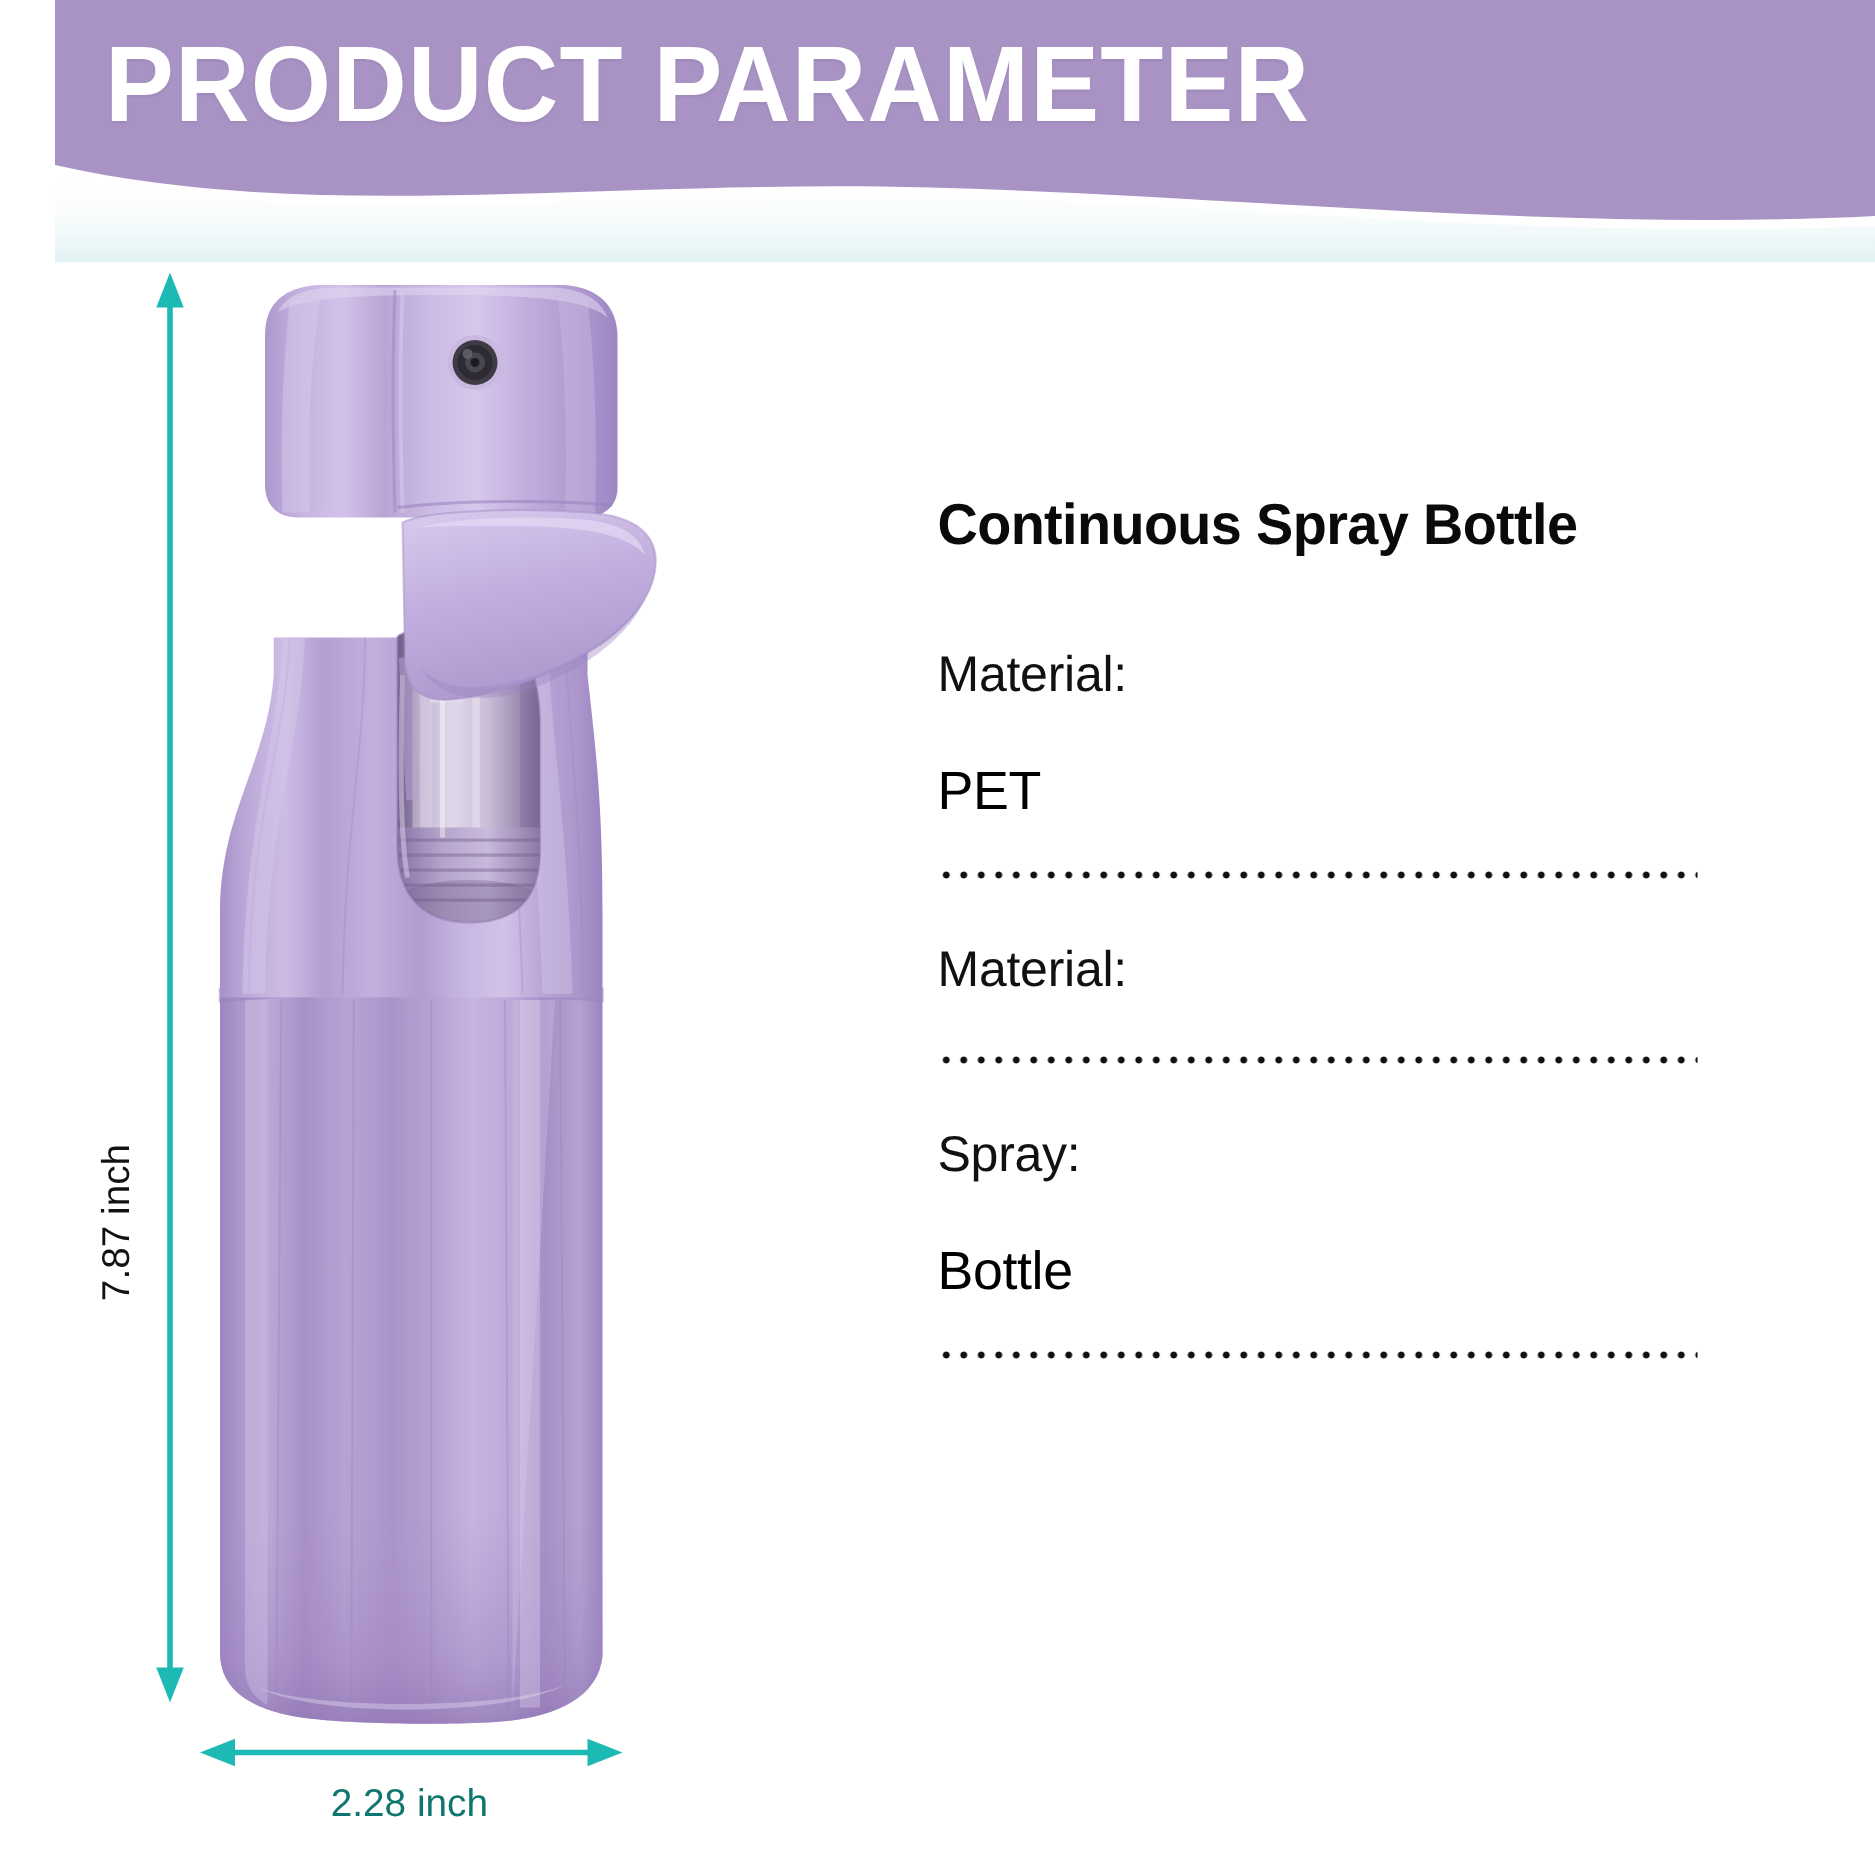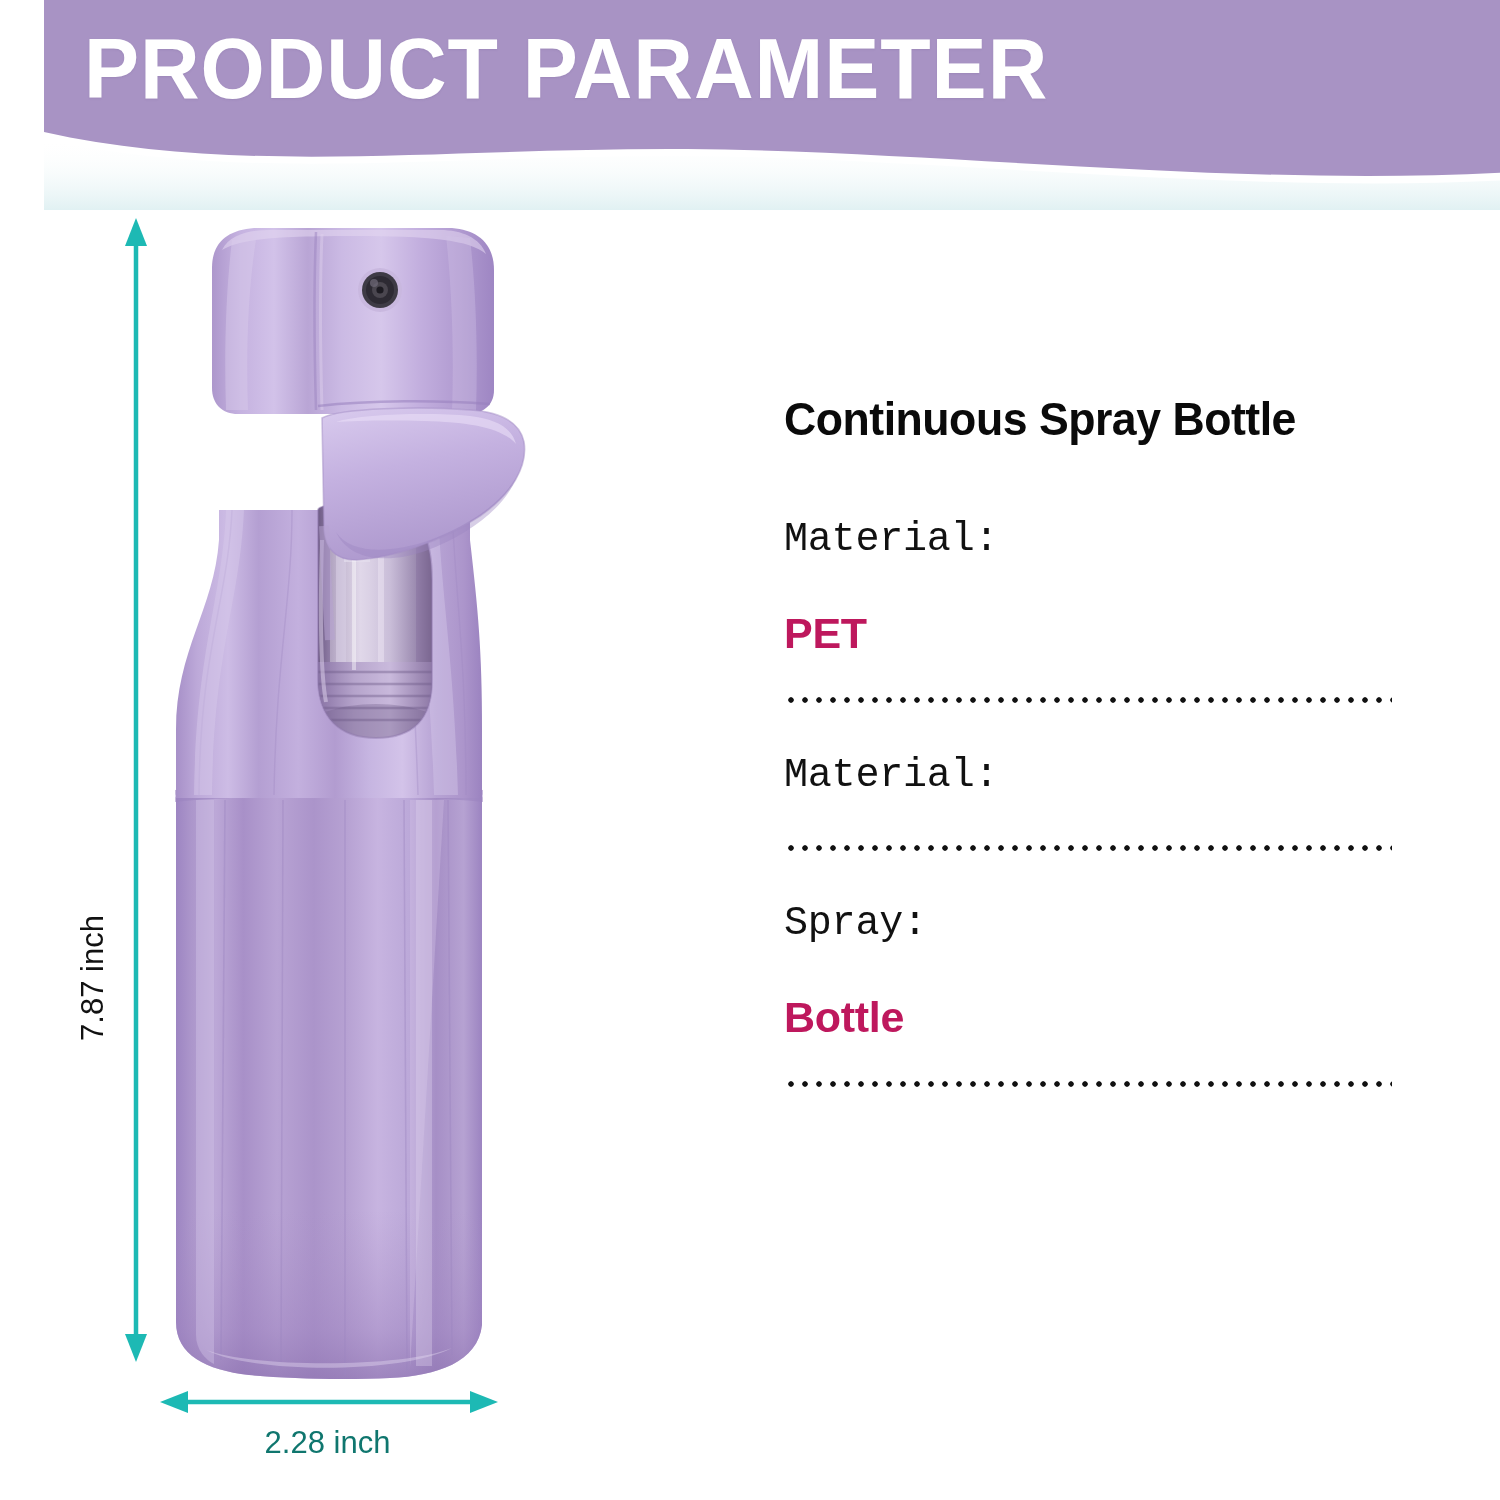--- a/index.html
+++ b/index.html
@@ -90,54 +90,54 @@
     text-align: center;
     font-family: "Liberation Sans", sans-serif;
     font-size: 31px;
     color: #0f766e;
     white-space: nowrap;
   }
 
   
   #spec-panel {
     position: absolute;
-    left: 784px;
+    left: 750px;
     top: 392px;
     width: 620px;
   }
   #spec-title {
     font-family: "Liberation Sans", sans-serif;
     font-weight: bold;
     font-size: 46px;
     line-height: 54px;
     color: #0a0a0a;
     letter-spacing: -0.5px;
     transform: scaleX(0.97);
     transform-origin: left top;
     white-space: nowrap;
     margin: 0 0 70px 0;
   }
   .spec-row {
     margin: 0 0 0 0;
   }
   .spec-label {
-    font-family: Liberation Mono, monospace;
+    font-family: Liberation Sans, sans-serif;
     font-weight: normal;
     font-size: 40px;
     line-height: 48px;
     color: #111111;
     letter-spacing: -0.2px;
     margin: 0 0 44px 0;
   }
   .spec-value {
     font-family: "Liberation Sans", sans-serif;
-    font-weight: bold;
+    font-weight: normal;
     font-size: 43px;
     line-height: 50px;
-    color: #be185d;
+    color: #000000;
     letter-spacing: -0.3px;
     margin: 0 0 38px 0;
   }
   .spec-divider {
     width: 608px;
     height: 8px;
     margin: 0 0 48px 0;
     background-image: radial-gradient(circle, #111111 0px, #111111 2.4px, rgba(0,0,0,0) 3.1px);
     background-size: 14px 8px;
     background-repeat: repeat-x;

